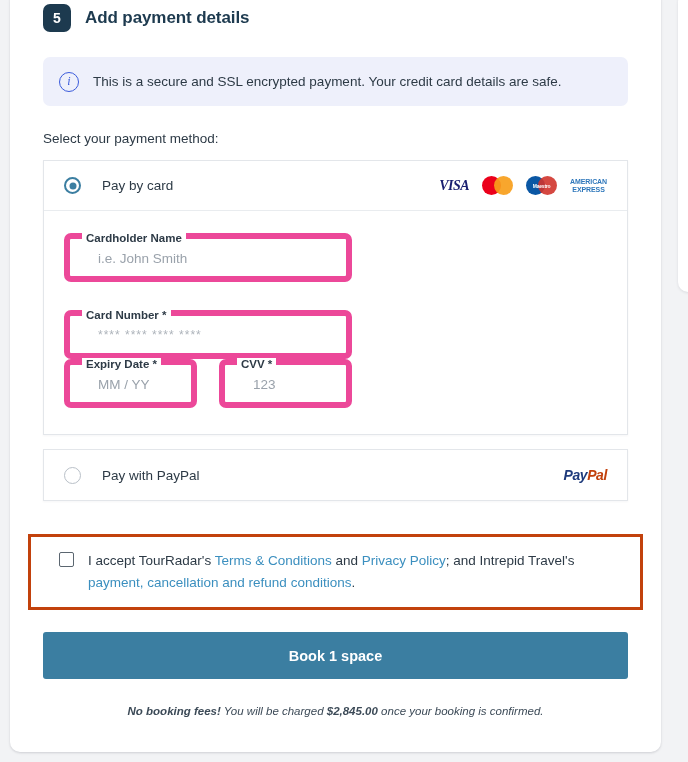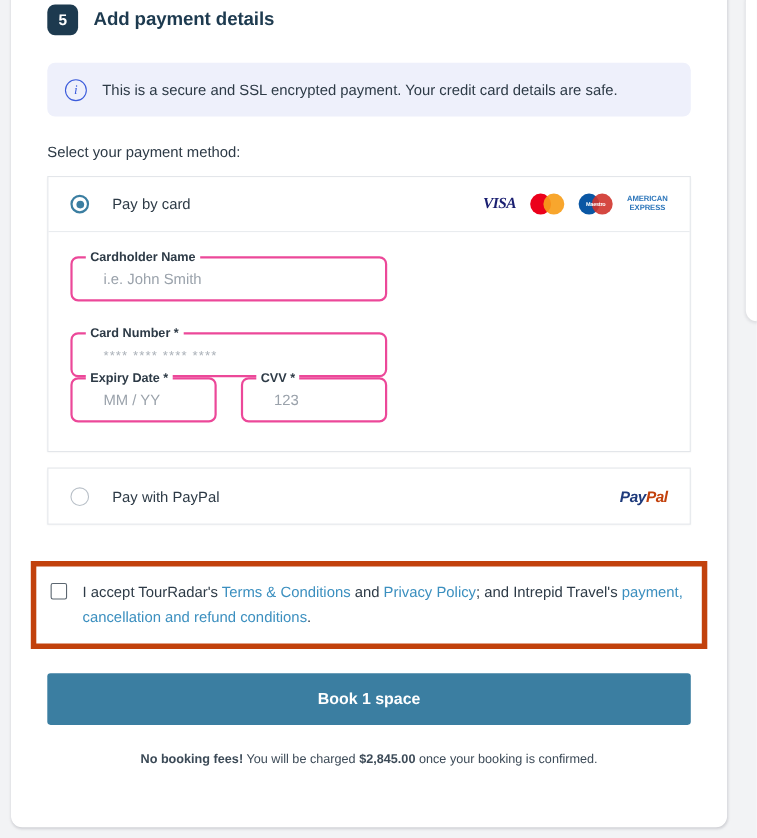--- a/index.html
+++ b/index.html
@@ -111,22 +111,22 @@
     text-align:center; letter-spacing:-.1px;
   }
   .paypal { font-size:14px; font-weight:bold; font-style:italic; letter-spacing:-.4px; }
   .paypal .a { color:#1e3a7b; }
   .paypal .b { color:#c2410c; }
 
   
   .card-form { padding:22px 20px 26px 20px; }
   .field {
     position:relative;
-    border:2px solid #ec4899; border-radius:7px;
-    height:41px; background:#fff;
+    border:6px solid #ec4899; border-radius:7px;
+    height:49px; background:#fff;
   }
   .field .legend {
     position:absolute; left:12px; top:-7px;
     background:#fff; padding:0 4px;
     font-size:11.5px; font-weight:bold; color:#2d3a46;
     white-space:nowrap;
   }
   .field .val {
     position:absolute; left:28px; top:50%; transform:translateY(-50%);
     font-size:13.5px; color:#9aa2ab;
@@ -134,23 +134,23 @@
   .field .val.stars { letter-spacing:1px; color:#aeb4bb; font-size:12px; }
   .f-name { width:288px; }
   .f-number { width:288px; margin-top:28px; }
   .row2 { display:flex; gap:22px; }
   .f-exp { width:133px; }
   .f-cvv { width:133px; }
 
   
   .terms-wrap {
     margin-top:33px;
-    border:5px solid #c2410c;
+    border:3px solid #c2410c;
     background:#fff;
-    padding:13px 13px;
+    padding:13px 28px;
     margin-left:-15px; margin-right:-15px;
   }
   .terms-inner { display:flex; gap:14px; align-items:flex-start; }
   .checkbox {
     width:15px; height:15px; border:1.6px solid #5b6670;
     border-radius:2px; background:#fff; flex:0 0 auto; margin-top:2px;
   }
   .terms-text { font-size:13.5px; line-height:22px; color:#2d3a46; }
   .terms-text a { color:#3b8fbf; text-decoration:none; }
 
@@ -158,21 +158,21 @@
   .book-btn {
     margin-top:22px; width:100%; height:47px;
     background:#3b7ea1; color:#fff;
     border:none; border-radius:3px;
     font-size:14.5px; font-weight:bold;
     font-family:"Liberation Sans", sans-serif;
     cursor:pointer; display:flex; align-items:center; justify-content:center;
   }
   .foot-note {
     margin-top:26px; text-align:center;
-    font-size:11.5px; color:#3c4a57;
+    font-size:11.5px; color:#3c4a57;font-style:italic;
   }
   .foot-note b { font-weight:bold; }
 </style>
 </head>
 <body>
 
 <div class="page">
 
   <div class="side-card"></div>
 

